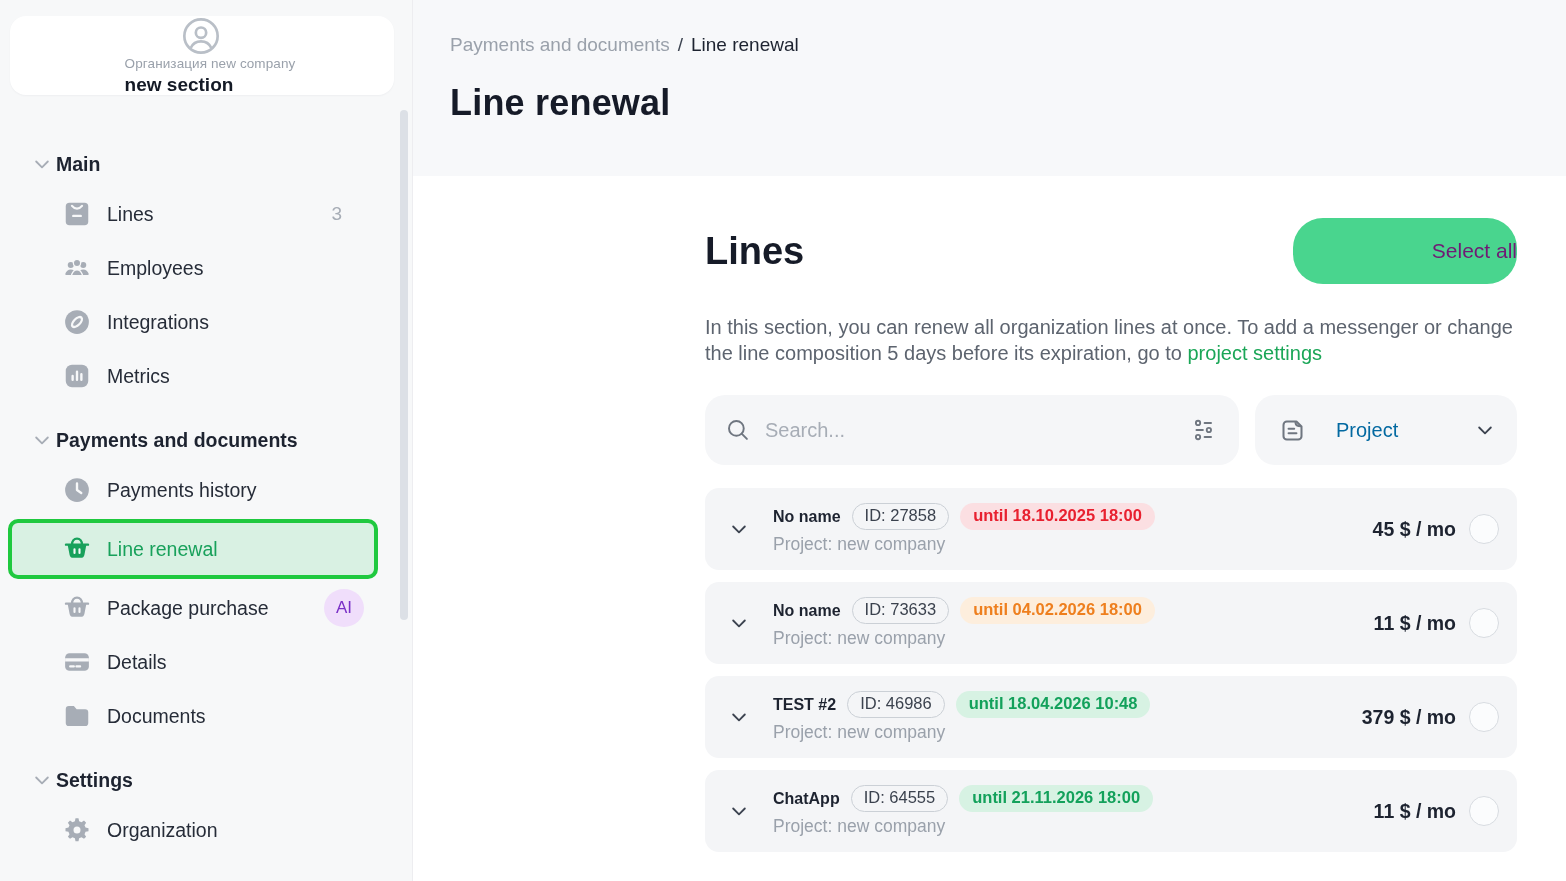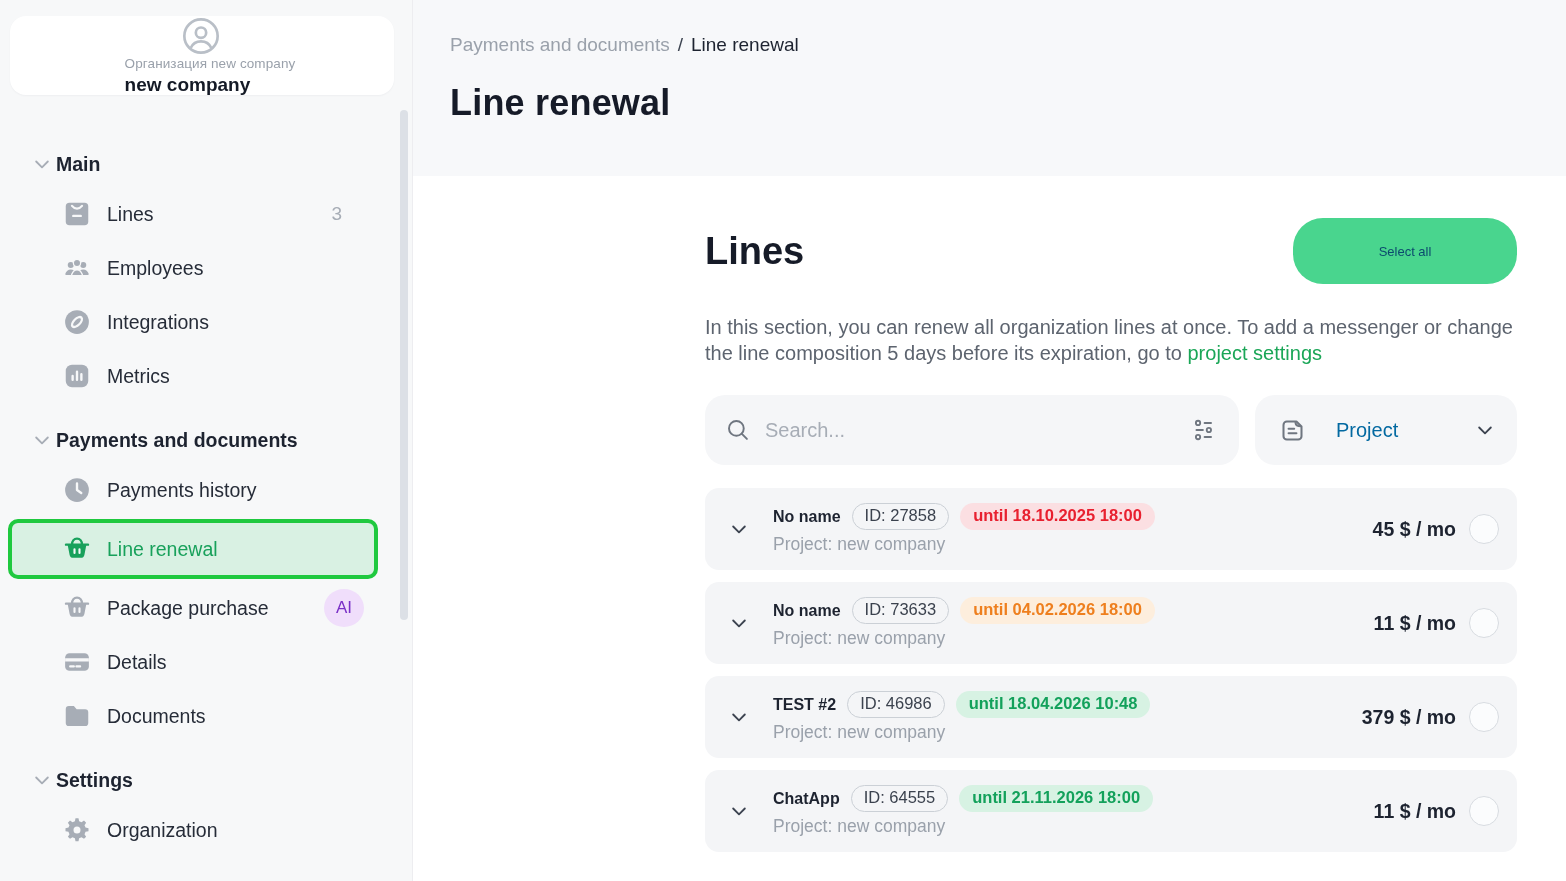--- a/index.html
+++ b/index.html
@@ -83,22 +83,22 @@
   .crumb-parent { color:#9aa1ab; cursor:pointer; }
   .crumb-sep { color:#3c4350; }
   .crumb-current { color:#1d2330; }
   .page-title { margin-top:26px; font-size:36px; font-weight:700; color:#161b28; letter-spacing:.2px; }
 
   .content { padding:42px 49px 0 292px; }
   .content-head { display:flex; align-items:flex-start; justify-content:space-between; }
   .lines-heading { font-size:38px; font-weight:800; color:#161b28; margin-top:12px; }
   .select-all-btn {
     width:224px; height:66px; border:none; border-radius:30px;
-    background:var(--accent,#49d58e); color:#0c4a6e;
-    font-size:13px; font-family:inherit; cursor:pointer;
+    background:var(--accent,#49d58e); color:#701a75;
+    font-size:21px; font-family:inherit; cursor:pointer;text-align:right;
   }
   .description { margin-top:30px; font-size:20px; line-height:26px; color:#5d646f; max-width:812px; }
   .desc-link { color:var(--link,#1aa657); cursor:pointer; }
 
   .filters { margin-top:29px; display:flex; gap:16px; width:812px; }
   .search-box {
     flex:1; height:70px; background:#f5f6f8; border-radius:20px;
     display:flex; align-items:center; padding:0 22px 0 20px;
   }
   .search-icon { width:26px; height:26px; color:#6f7680; flex:0 0 auto; }
@@ -223,21 +223,21 @@
 <div class="app">
 
   <aside class="sidebar">
 
     <div class="org-card">
       <svg class="org-avatar">
           <use href="#i-avatar"></use>
         </svg>
       <div class="org-texts">
         <div class="org-label">Организация new company</div>
-        <div class="org-name">new company</div>
+        <div class="org-name">new section</div>
       </div>
       <svg class="org-chevron">
           <use href="#i-chevron"></use>
         </svg>
     </div>
 
     <nav class="nav">
 
       <div class="nav-section">
         <div class="section-head">

